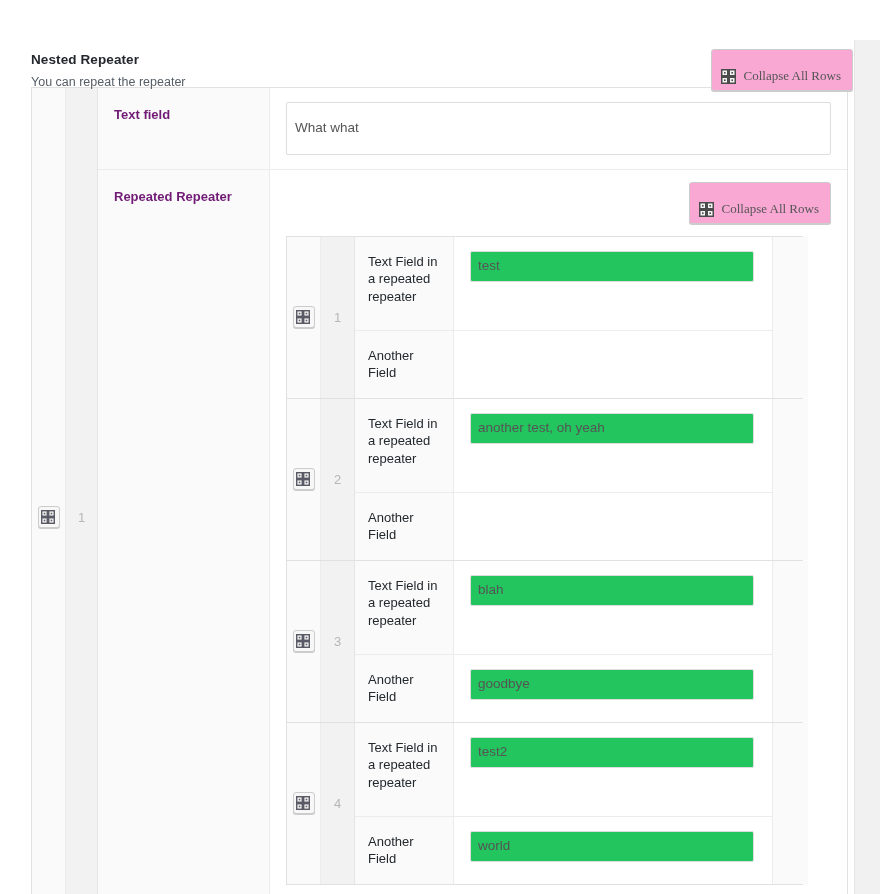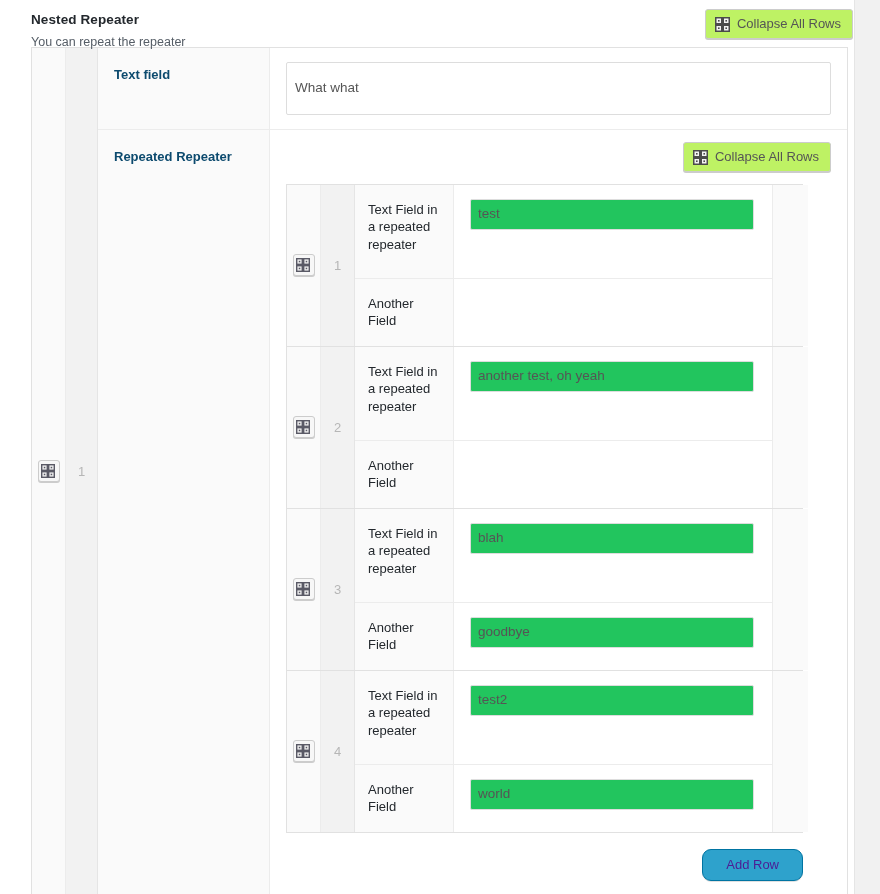--- a/index.html
+++ b/index.html
@@ -17,20 +17,21 @@
     position: relative;
   }
 
   
   .page {
     width: 880px;
     height: 674px;
     background: #fff;
     box-sizing: border-box;
     position: relative;
+    margin-top: 40px;
   }
 
   
   .page-right-gutter {
     position: absolute;
     top: 0;
     right: 0;
     width: 25px;
     height: 894px;
     background: #f1f1f1;
@@ -57,30 +58,30 @@
     color: #555d66;
     margin-top: 7px;
     line-height: 1.2;
   }
 
   
   .btn-collapse {
     display: inline-flex;
     align-items: center;
     gap: 7px;
-    background: #bef264;
+    background: #f9a8d4;
     border: 1px solid #ccc;
     border-radius: 3px;
-    padding: 6px 11px 5px 9px;
+    padding: 18px 11px 5px 9px;
     font-size: 13px;
     color: #555;
     line-height: 1.3;
     cursor: pointer;
     box-shadow: 0 1px 0 #ccc;
-    font-family: Liberation Sans, sans-serif;
+    font-family: Liberation Serif, serif;
   }
   .btn-collapse .lbl { color: #555; }
 
   .header-collapse-wrap {
     position: absolute;
     top: 9px;
     right: 27px;
   }
 
   
@@ -156,21 +157,21 @@
   .field-row:last-child { border-bottom: none; }
   .field-label {
     width: 172px;
     flex: 0 0 172px;
     background: #fafafa;
     border-right: 1px solid #ececec;
     padding: 18px 14px 18px 16px;
     box-sizing: border-box;
     font-weight: bold;
     font-size: 13px;
-    color: #0c4a6e;
+    color: #701a75;
     line-height: 1.35;
   }
   .field-control {
     flex: 1 1 auto;
     padding: 14px 16px 14px 16px;
     box-sizing: border-box;
     background: #fff;
   }
 
   .txt-input {

